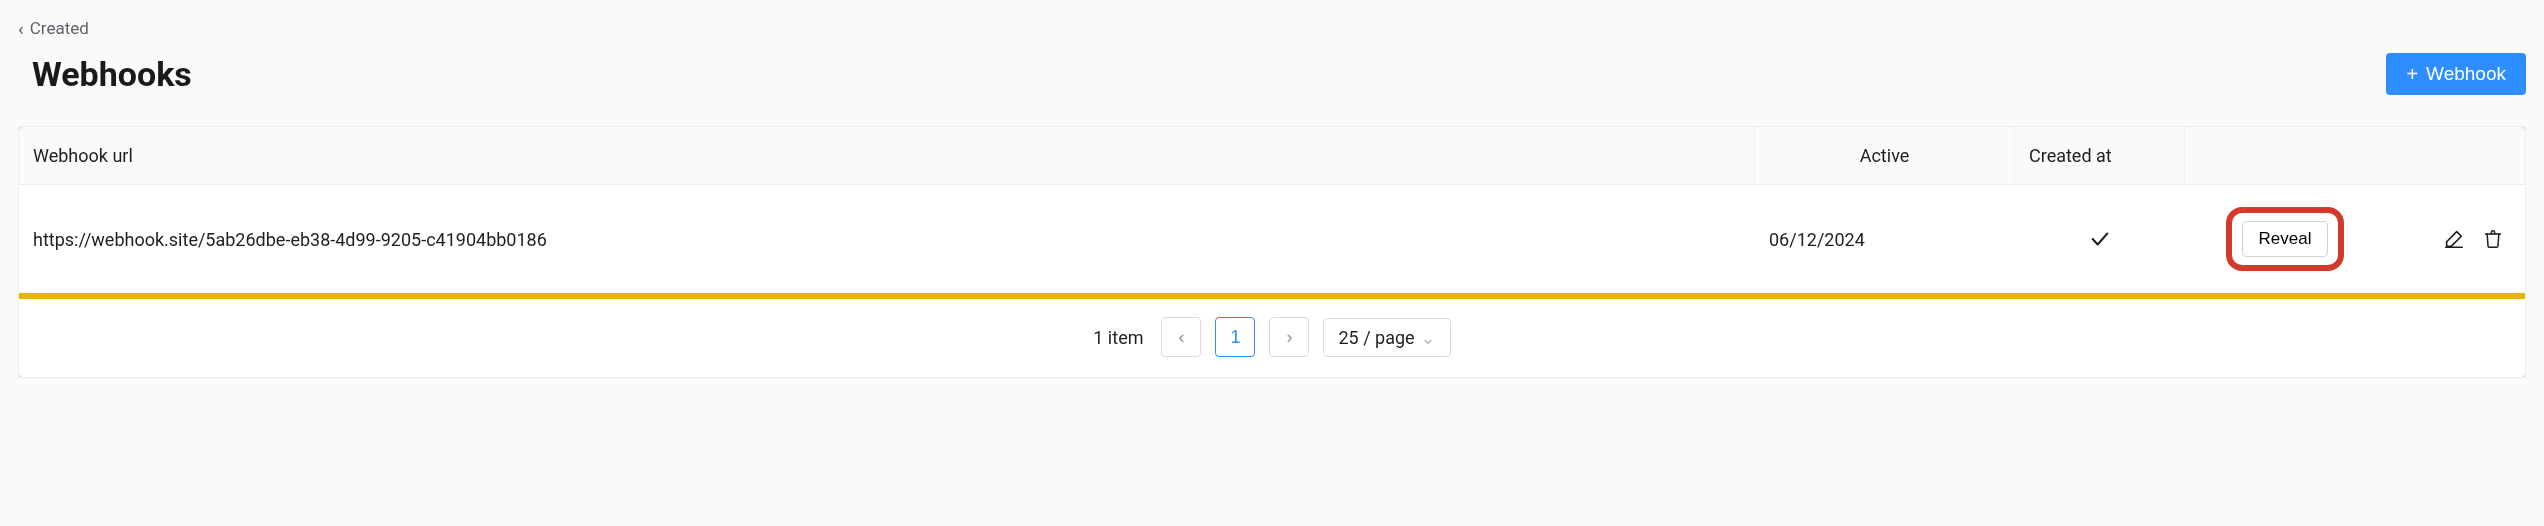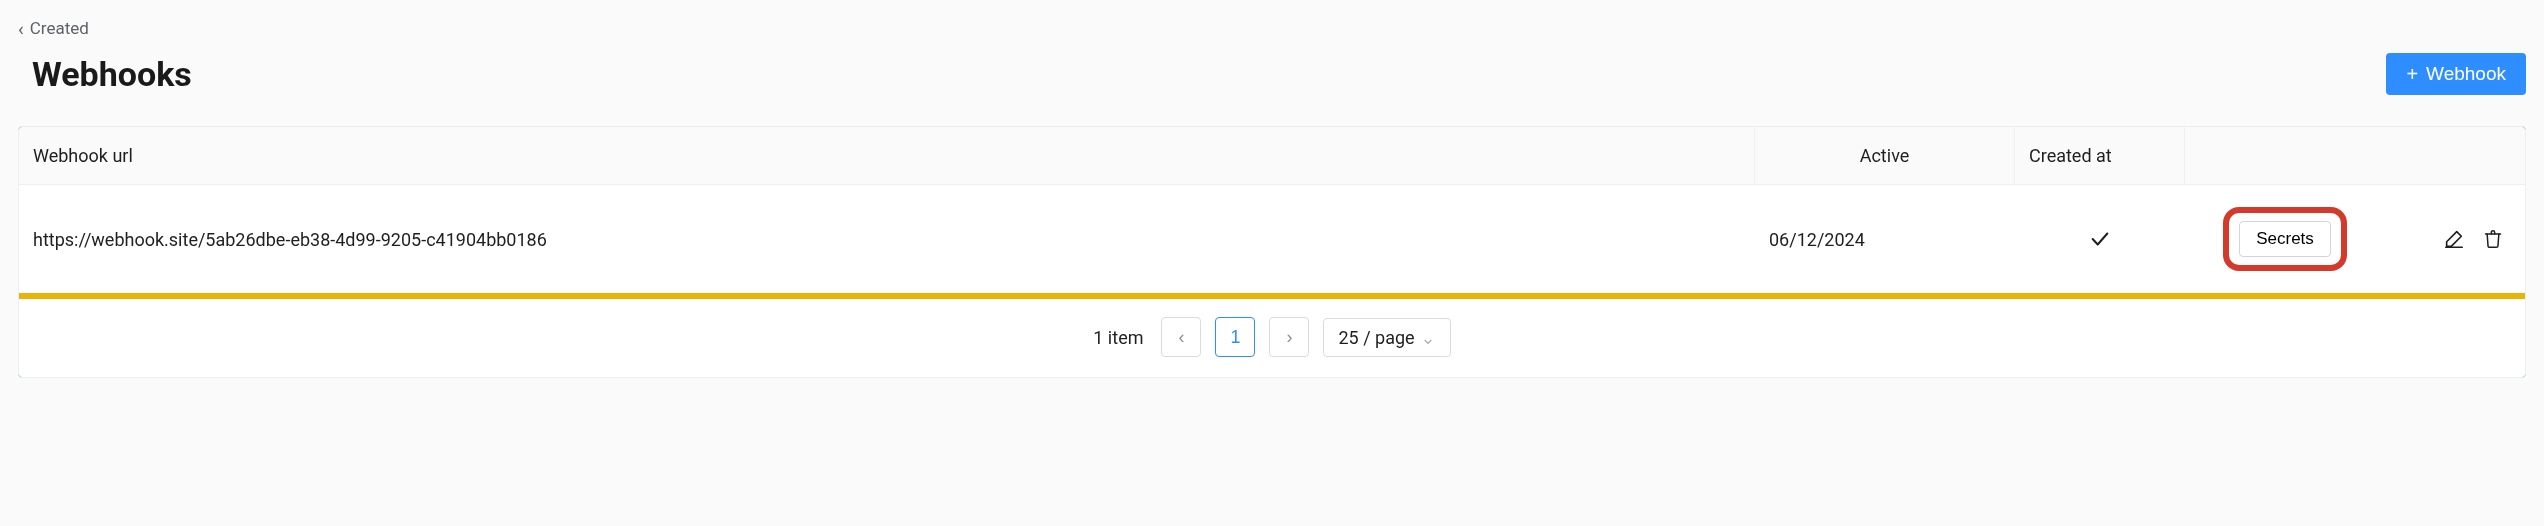--- a/index.html
+++ b/index.html
@@ -205,21 +205,21 @@
     <div class="trow">
       <div class="td">https://webhook.site/5ab26dbe-eb38-4d99-9205-c41904bb0186</div>
       <div class="td">06/12/2024</div>
       <div class="td center">
         <svg class="check-icon" viewBox="0 0 24 24" fill="none" stroke="#1f1f1f" stroke-width="2.2" stroke-linecap="round" stroke-linejoin="round">
           <polyline points="4 12 9.5 18 20 6"></polyline>
         </svg>
       </div>
       <div class="td center">
         <span class="reveal-highlight">
-          <button class="reveal-btn">Secrets</button>
+          <button class="reveal-btn">Reveal</button>
         </span>
       </div>
       <div class="td">
         <div class="row-actions">
           <button class="icon-btn">
             <svg width="22" height="22" viewBox="0 0 24 24" fill="none" stroke="#1f1f1f" stroke-width="1.8" stroke-linecap="round" stroke-linejoin="round">
               <path d="M4 20h5L20 9l-5-5L4 15v5z"></path>
               <line x1="3" y1="21" x2="21" y2="21"></line>
             </svg>
           </button>

